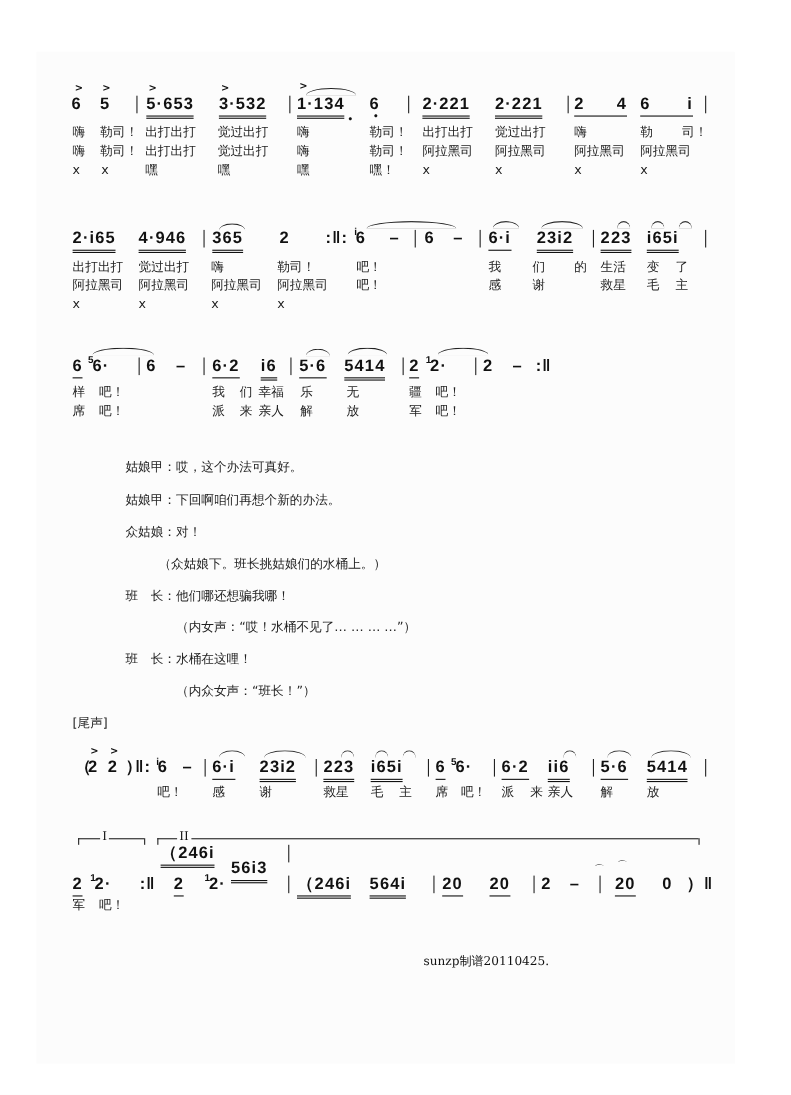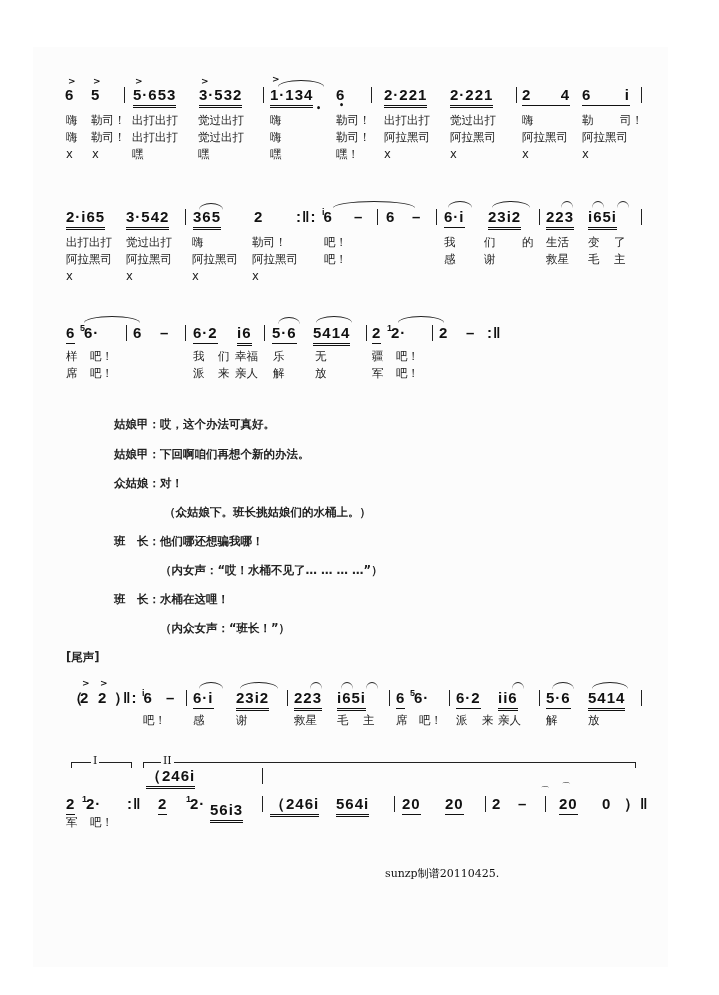--- a/index.html
+++ b/index.html
@@ -14,21 +14,21 @@
   }
   .abs { position: absolute; white-space: nowrap; }
   .note {
     font-family: "Liberation Sans", sans-serif; font-weight: bold;
     font-size: 15px; letter-spacing: 1px; line-height: 18px;
   }
   .lyric {
     font-family: "DejaVu Sans", sans-serif; font-size: 11.5px; line-height: 14px; color: #222;
   }
   .dlg {
-    font-family: "DejaVu Sans", sans-serif; font-size: 11.5px; line-height: 14px; color: #222; font-weight: bold;
+    font-family: "DejaVu Sans", sans-serif; font-size: 11.5px; line-height: 14px; color: #222;
   }
   .u1 { border-bottom: 1.3px solid #111; padding-bottom: 1px; }
   .u2 { border-bottom: 3.5px double #111; padding-bottom: 1px; }
   .bar { position: absolute; width: 1.3px; height: 16px; background: #222; }
   .hdot { position: absolute; font-size: 8px; line-height: 8px; font-weight: bold; }
   .acc { position: absolute; font-size: 9px; font-weight: bold; line-height: 9px; }
   .arc {
     position: absolute; border-top: 1.2px solid #222; border-radius: 50% 50% 0 0 / 100% 100% 0 0;
     height: 6px;
   }
@@ -98,21 +98,21 @@
   <span class="abs lyric" style="left:270px;top:147px;">嘿</span>
   <span class="abs lyric" style="left:336px;top:147px;">嘿！</span>
   <span class="abs lyric" style="left:384px;top:147px;">x</span>
   <span class="abs lyric" style="left:450px;top:147px;">x</span>
   <span class="abs lyric" style="left:522px;top:147px;">x</span>
   <span class="abs lyric" style="left:582px;top:147px;">x</span>
 </div>
 
 <div>
   <span class="abs note u2" style="left:66px;top:208px;">2·i65</span>
-  <span class="abs note u2" style="left:126px;top:208px;">3·542</span>
+  <span class="abs note u2" style="left:126px;top:208px;">4·946</span>
   <div class="bar" style="left:185px;top:209px;"></div>
   <div class="arc" style="left:199px;top:203px;width:24px;"></div>
   <span class="abs note u2" style="left:193px;top:208px;">365</span>
   <span class="abs note" style="left:254px;top:208px;">2</span>
   <span class="abs note repeat" style="left:296px;top:208px;">:‖:</span>
   <span class="abs note" style="left:322px;top:208px;"><span class="grace">i</span><span>6</span></span>
   <div class="arc" style="left:333px;top:201px;width:82px;"></div>
   <span class="abs note" style="left:354px;top:208px;">–</span>
   <div class="bar" style="left:377px;top:209px;"></div>
   <span class="abs note" style="left:386px;top:208px;">6</span>
@@ -201,21 +201,21 @@
   <span class="abs lyric" style="left:273px;top:366px;">解</span>
   <span class="abs lyric" style="left:315px;top:366px;">放</span>
   <span class="abs lyric" style="left:372px;top:366px;">军</span>
   <span class="abs lyric" style="left:396px;top:366px;">吧！</span>
 </div>
 
 <div>
   <div class="abs dlg" style="left:114px;top:417px;"><span>姑娘甲：</span><span>哎，这个办法可真好。</span></div>
   <div class="abs dlg" style="left:114px;top:447px;"><span>姑娘甲：</span><span>下回啊咱们再想个新的办法。</span></div>
   <div class="abs dlg" style="left:114px;top:476px;"><span>众姑娘：</span><span>对！</span></div>
-  <div class="abs dlg" style="left:164px;top:505px;">（众姑娘下。班长挑姑娘们的水桶上。）</div>
+  <div class="abs dlg" style="left:144px;top:505px;">（众姑娘下。班长挑姑娘们的水桶上。）</div>
   <div class="abs dlg" style="left:114px;top:534px;"><span>班　长：</span><span>他们哪还想骗我哪！</span></div>
   <div class="abs dlg" style="left:160px;top:563px;">（内女声：“哎！水桶不见了… … … …”）</div>
   <div class="abs dlg" style="left:114px;top:592px;"><span>班　长：</span><span>水桶在这哩！</span></div>
   <div class="abs dlg" style="left:160px;top:621px;">（内众女声：“班长！”）</div>
 </div>
 
 <div>
   <div class="abs dlg" style="left:66px;top:650px;">[尾声]</div>
 
   <span class="acc" style="left:82px;top:679px;">&gt;</span>
@@ -272,21 +272,21 @@
     <div class="volta-tick" style="left:131px;top:762px;"></div>
     <span class="abs credit" style="left:91px;top:754px;background:#fcfcfc;padding:0 2px;">I</span>
   </div>
   <div>
     <div class="volta-tick" style="left:143px;top:762px;"></div>
     <div class="volta-line" style="left:143px;top:762px;width:492px;"></div>
     <div class="volta-tick" style="left:635px;top:762px;"></div>
     <span class="abs credit" style="left:161px;top:754px;background:#fcfcfc;padding:0 2px;">II</span>
   </div>
   <span class="abs note u2" style="left:146px;top:767px;">（246i</span>
-  <span class="abs note u2" style="left:210px;top:801px;">56i3</span>
+  <span class="abs note u2" style="left:210px;top:781px;">56i3</span>
   <div class="bar" style="left:262px;top:768px;"></div>
 
   <span class="abs note u1" style="left:66px;top:795px;">2</span>
   <span class="abs note" style="left:82px;top:795px;"><span class="grace">1</span><span>2·</span></span>
   <span class="abs note repeat" style="left:127px;top:795px;">:‖</span>
   <span class="abs note u1" style="left:158px;top:795px;">2</span>
   <span class="abs note" style="left:186px;top:795px;"><span class="grace">1</span><span>2·</span></span>
   <div class="bar" style="left:262px;top:796px;"></div>
   <span class="abs note u2" style="left:270px;top:795px;">（246i</span>
   <span class="abs note u2" style="left:336px;top:795px;">564i</span>

